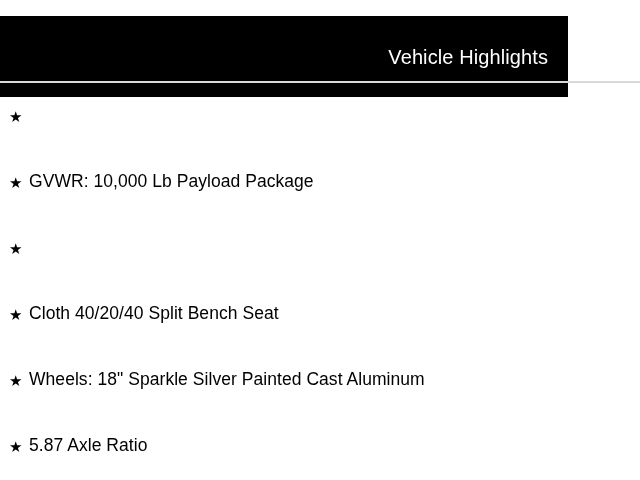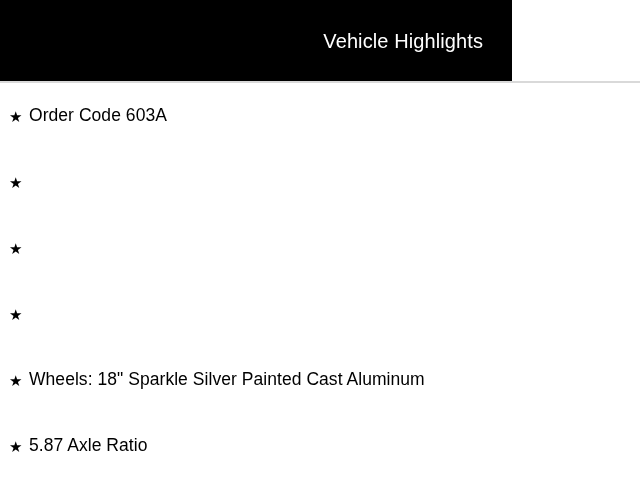--- a/index.html
+++ b/index.html
@@ -17,30 +17,30 @@
     position: relative;
     width: 640px;
     height: 480px;
     background: #ffffff;
     box-sizing: border-box;
   }
 
   
   .header-bar {
     position: absolute;
-    top: 0;
+    top: 16px;
     left: 0;
-    width: 512px;
+    width: 568px;
     height: 81px;
     background: #000000;
     display: flex;
     align-items: center;
     justify-content: flex-end;
     box-sizing: border-box;
-    padding-right: 29px;
+    padding-right: 20px;
   }
   .header-title {
     color: #ffffff;
     font-size: 20px;
     font-weight: 400;
     line-height: 1;
     letter-spacing: 0.1px;
     white-space: nowrap;
   }
   .header-rule {
@@ -97,33 +97,34 @@
 
   <div class="header-bar">
     <div class="header-title">Vehicle Highlights</div>
   </div>
   <div class="header-rule"></div>
 
   <ul class="highlights-list">
 
     <li class="highlight-item">
       <span class="bullet-star">★</span>
-      <span class="highlight-text">Order Code 603A</span>
+    </li>
+
+    <li class="highlight-item">
+      <span class="bullet-star">★</span>
+      <span class="highlight-text">GVWR: 10,000 Lb Payload Package</span>
     </li>
 
     <li class="highlight-item">
       <span class="bullet-star">★</span>
     </li>
 
     <li class="highlight-item">
       <span class="bullet-star">★</span>
-    </li>
-
-    <li class="highlight-item">
-      <span class="bullet-star">★</span>
+      <span class="highlight-text">Cloth 40/20/40 Split Bench Seat</span>
     </li>
 
     <li class="highlight-item">
       <span class="bullet-star">★</span>
       <span class="highlight-text">Wheels: 18" Sparkle Silver Painted Cast Aluminum</span>
     </li>
 
     <li class="highlight-item">
       <span class="bullet-star">★</span>
       <span class="highlight-text">5.87 Axle Ratio</span>

